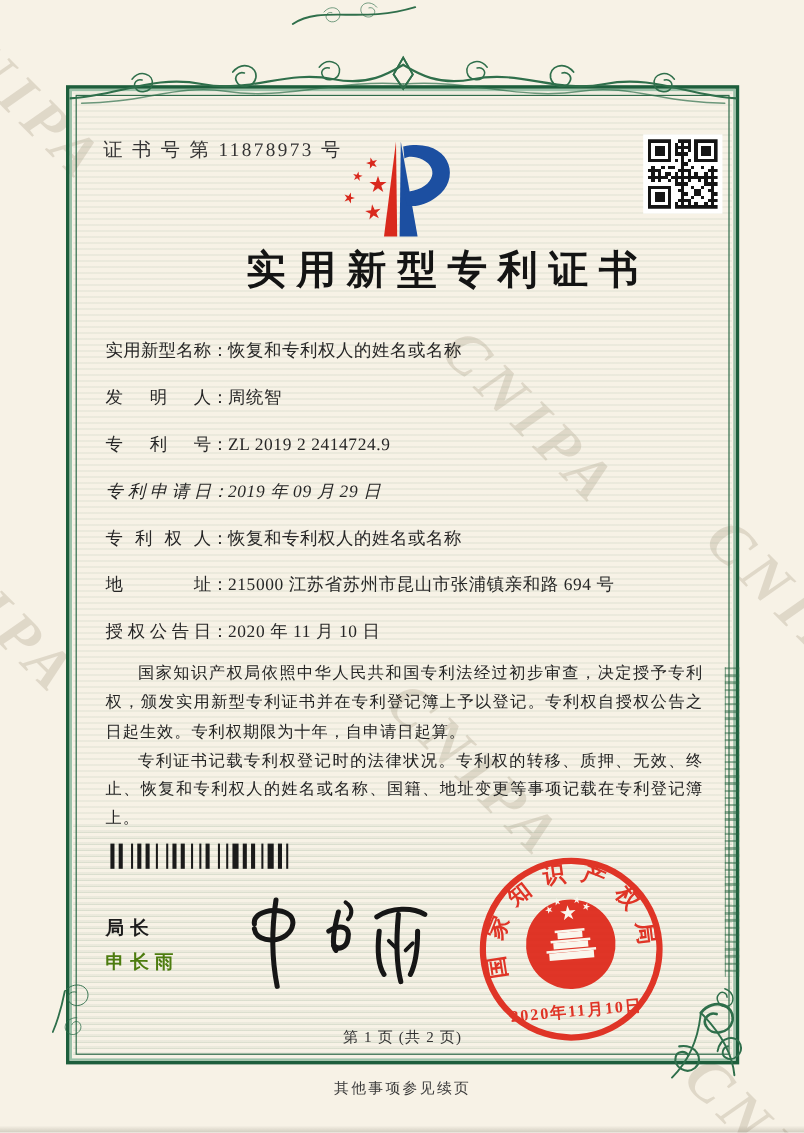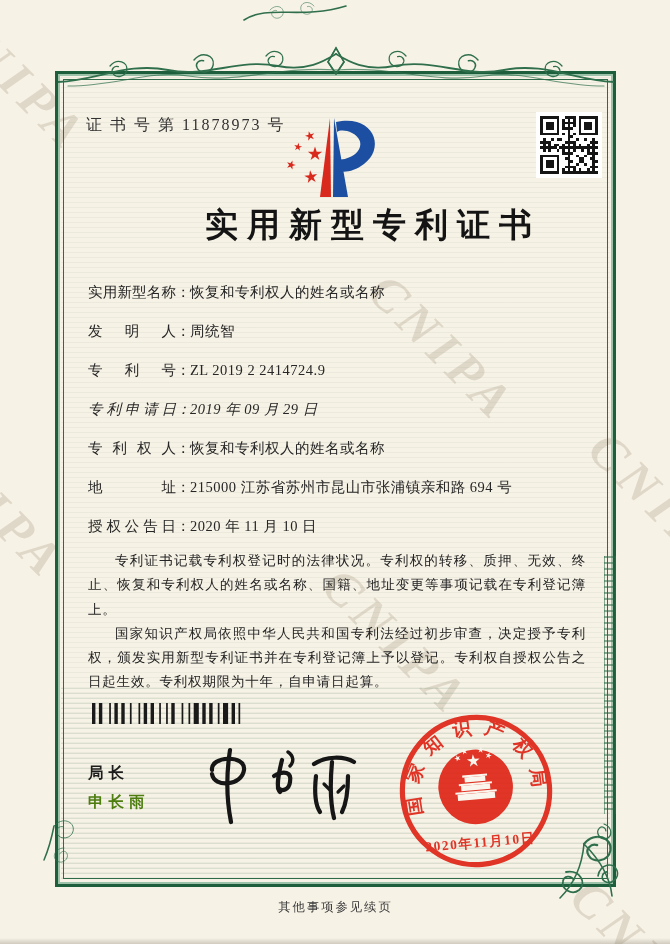--- a/index.html
+++ b/index.html
@@ -408,22 +408,22 @@
       <span class="flabel">地址</span><span class="fcolon">：</span><span class="fvalue">215000 江苏省苏州市昆山市张浦镇亲和路 694 号</span>
     </div>
     <div class="frow" style="top:234px;">
       <span class="grant-group">
         <span class="flabel">授权公告日</span><span class="fcolon">：</span><span class="fvalue">2020 年 11 月 10 日</span>
       </span>
     </div>
   </div>
 
   <div class="paragraphs">
+    <p>国家知识产权局依照中华人民共和国专利法经过初步审查，决定授予专利权，颁发实用新型专利证书并在专利登记簿上予以登记。专利权自授权公告之日起生效。专利权期限为十年，自申请日起算。</p>
     <p>专利证书记载专利权登记时的法律状况。专利权的转移、质押、无效、终止、恢复和专利权人的姓名或名称、国籍、地址变更等事项记载在专利登记簿上。</p>
-    <p>国家知识产权局依照中华人民共和国专利法经过初步审查，决定授予专利权，颁发实用新型专利证书并在专利登记簿上予以登记。专利权自授权公告之日起生效。专利权期限为十年，自申请日起算。</p>
   </div>
 
   <div class="barcode-wrap">
     <svg id="barcode" width="178" height="24">
         <rect x="2" y="1" width="3.4" height="21" fill="#1a1a1a"></rect>
         <rect x="8.9" y="1" width="3.4" height="21" fill="#1a1a1a"></rect>
         <rect x="19.2" y="1" width="1.7" height="21" fill="#1a1a1a"></rect>
         <rect x="24.400000000000002" y="1" width="3.4" height="21" fill="#1a1a1a"></rect>
         <rect x="31.300000000000004" y="1" width="3.4" height="21" fill="#1a1a1a"></rect>
         <rect x="39.9" y="1" width="1.7" height="21" fill="#1a1a1a"></rect>
@@ -481,16 +481,17 @@
         <rect x="68" y="68" width="20" height="5"></rect>
         <rect x="62" y="74" width="32" height="2"></rect>
         <rect x="64" y="76" width="28" height="5"></rect>
         <rect x="58" y="82" width="40" height="2"></rect>
         <rect x="60" y="84" width="36" height="6"></rect>
       </g>
     </g>
     <text x="78" y="136" text-anchor="middle" font-size="13" letter-spacing="1.5" fill="#df2b1d" font-weight="bold">2020年11月10日</text>
   </svg>
 
+  <div class="page-info">第 1 页 (共 2 页)</div>
   <div class="footer-note">其他事项参见续页</div>
 
   <div class="bottom-shadow"></div>
 </div>
 
 </body></html>

